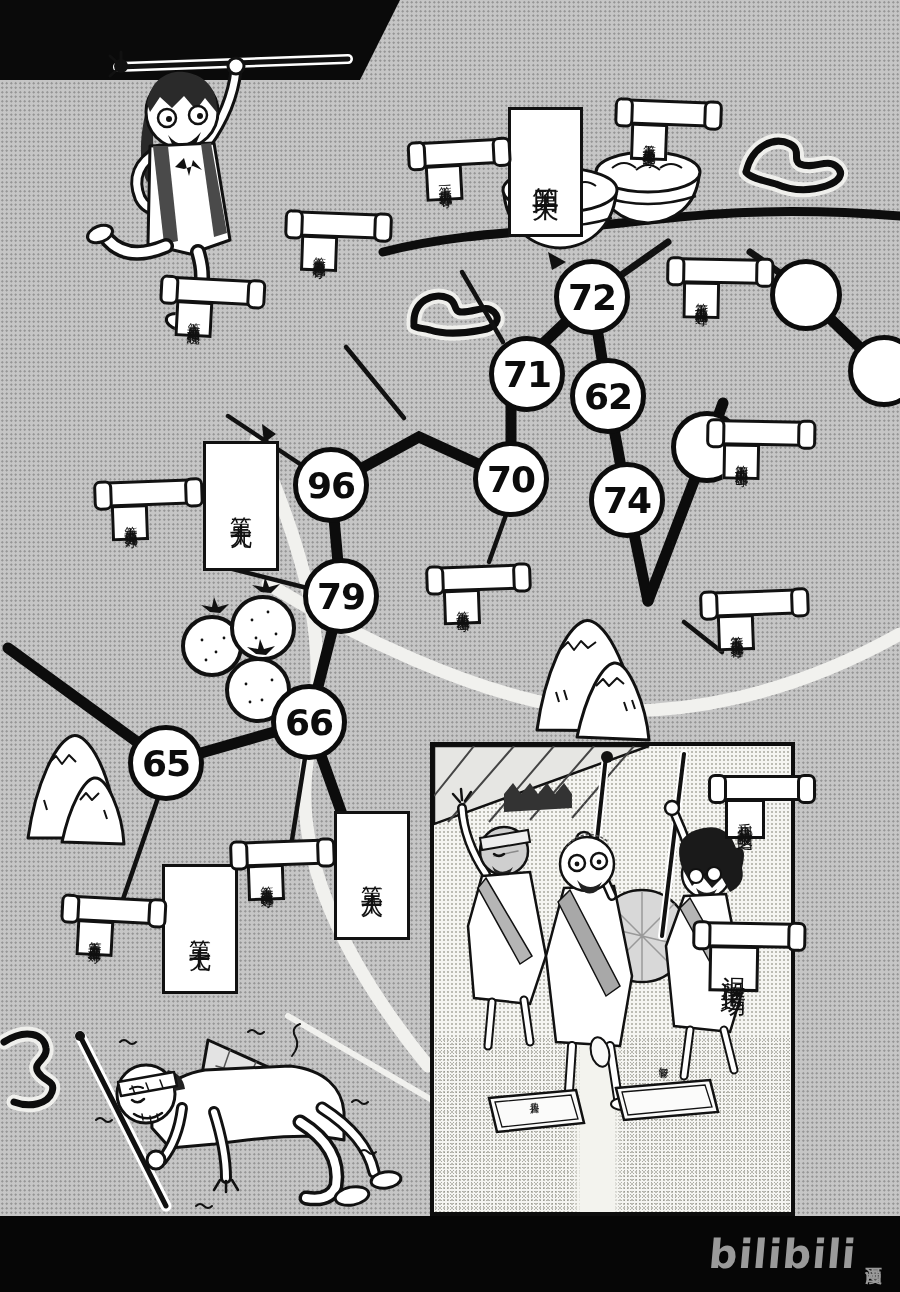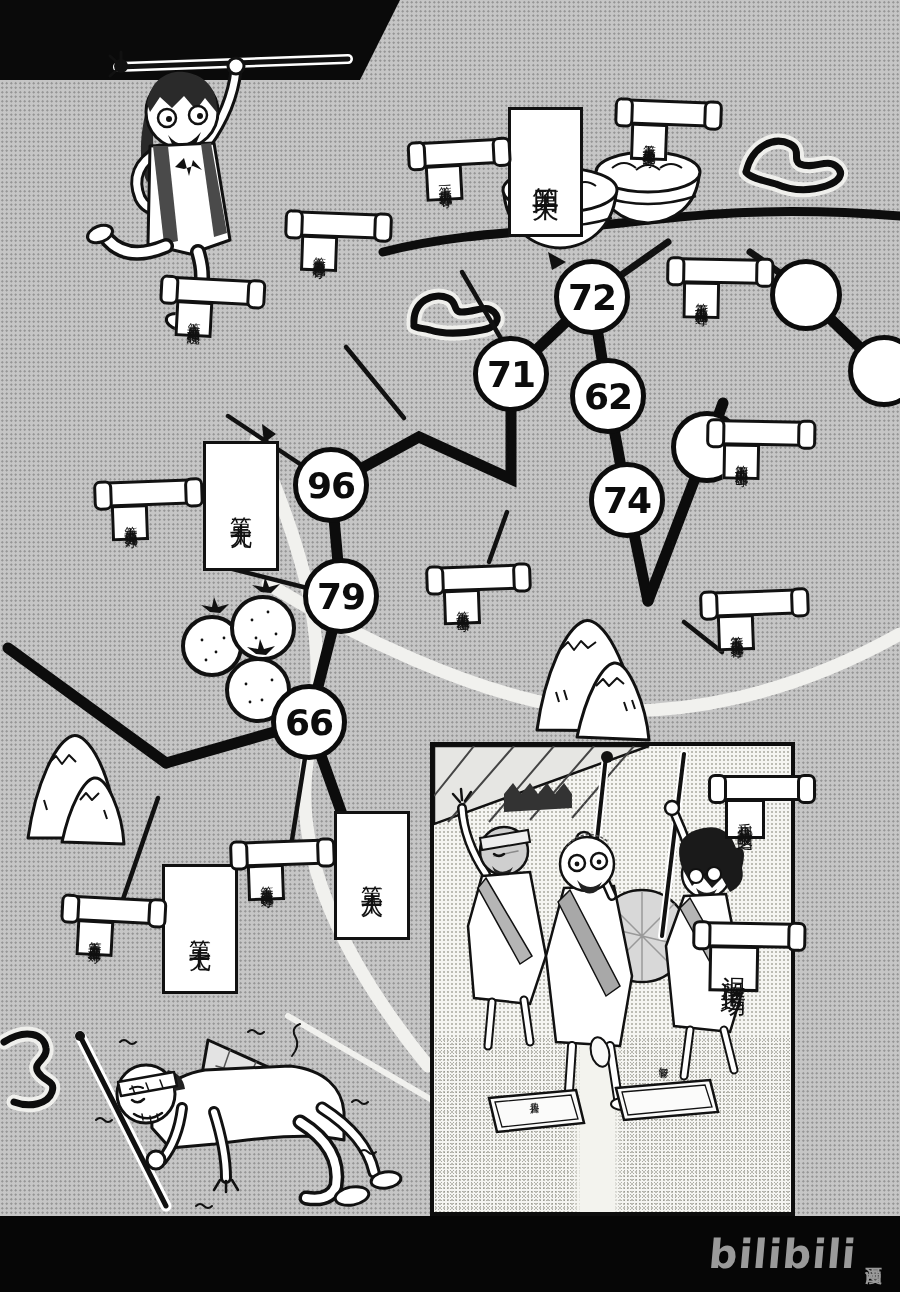--- a/index.html
+++ b/index.html
@@ -300,24 +300,26 @@
     </svg>
     <span class="plate-text" style="left:94px;top:349px;transform:rotate(-4deg)">香川县</span>
     <span class="plate-text" style="left:224px;top:340px;transform:rotate(184deg)">德岛县</span>
   </div>
 
   <div class="daybox" style="left:508px;top:107px;width:75px;height:130px;font-size:27px">第四十天</div>
   <div class="daybox" style="left:203px;top:441px;width:76px;height:130px;font-size:22px">第三十九天</div>
   <div class="daybox" style="left:334px;top:811px;width:76px;height:129px;font-size:22px">第三十八天</div>
   <div class="daybox" style="left:162px;top:864px;width:76px;height:130px;font-size:22px">第三十七天</div>
 
+  <div class="node" style="left:128px;top:725px">65</div>
   <div class="node" style="left:271px;top:684px">66</div>
   <div class="node" style="left:303px;top:558px">79</div>
   <div class="node" style="left:293px;top:447px">96</div>
-  <div class="node" style="left:473px;top:336px">71</div>
+  <div class="node" style="left:473px;top:441px">70</div>
+  <div class="node" style="left:489px;top:336px">71</div>
   <div class="node" style="left:554px;top:259px">72</div>
   <div class="node" style="left:570px;top:358px">62</div>
   <div class="node" style="left:589px;top:462px">74</div>
   <div class="node small" style="left:770px;top:259px"></div>
   <div class="node small" style="left:848px;top:335px"></div>
   <div class="node small" style="left:671px;top:411px"></div>
 
   <div class="scroll" style="left:424px;top:140px;width:72px;transform:rotate(-3deg)">
     <div class="roller"></div>
     <div class="paper">

